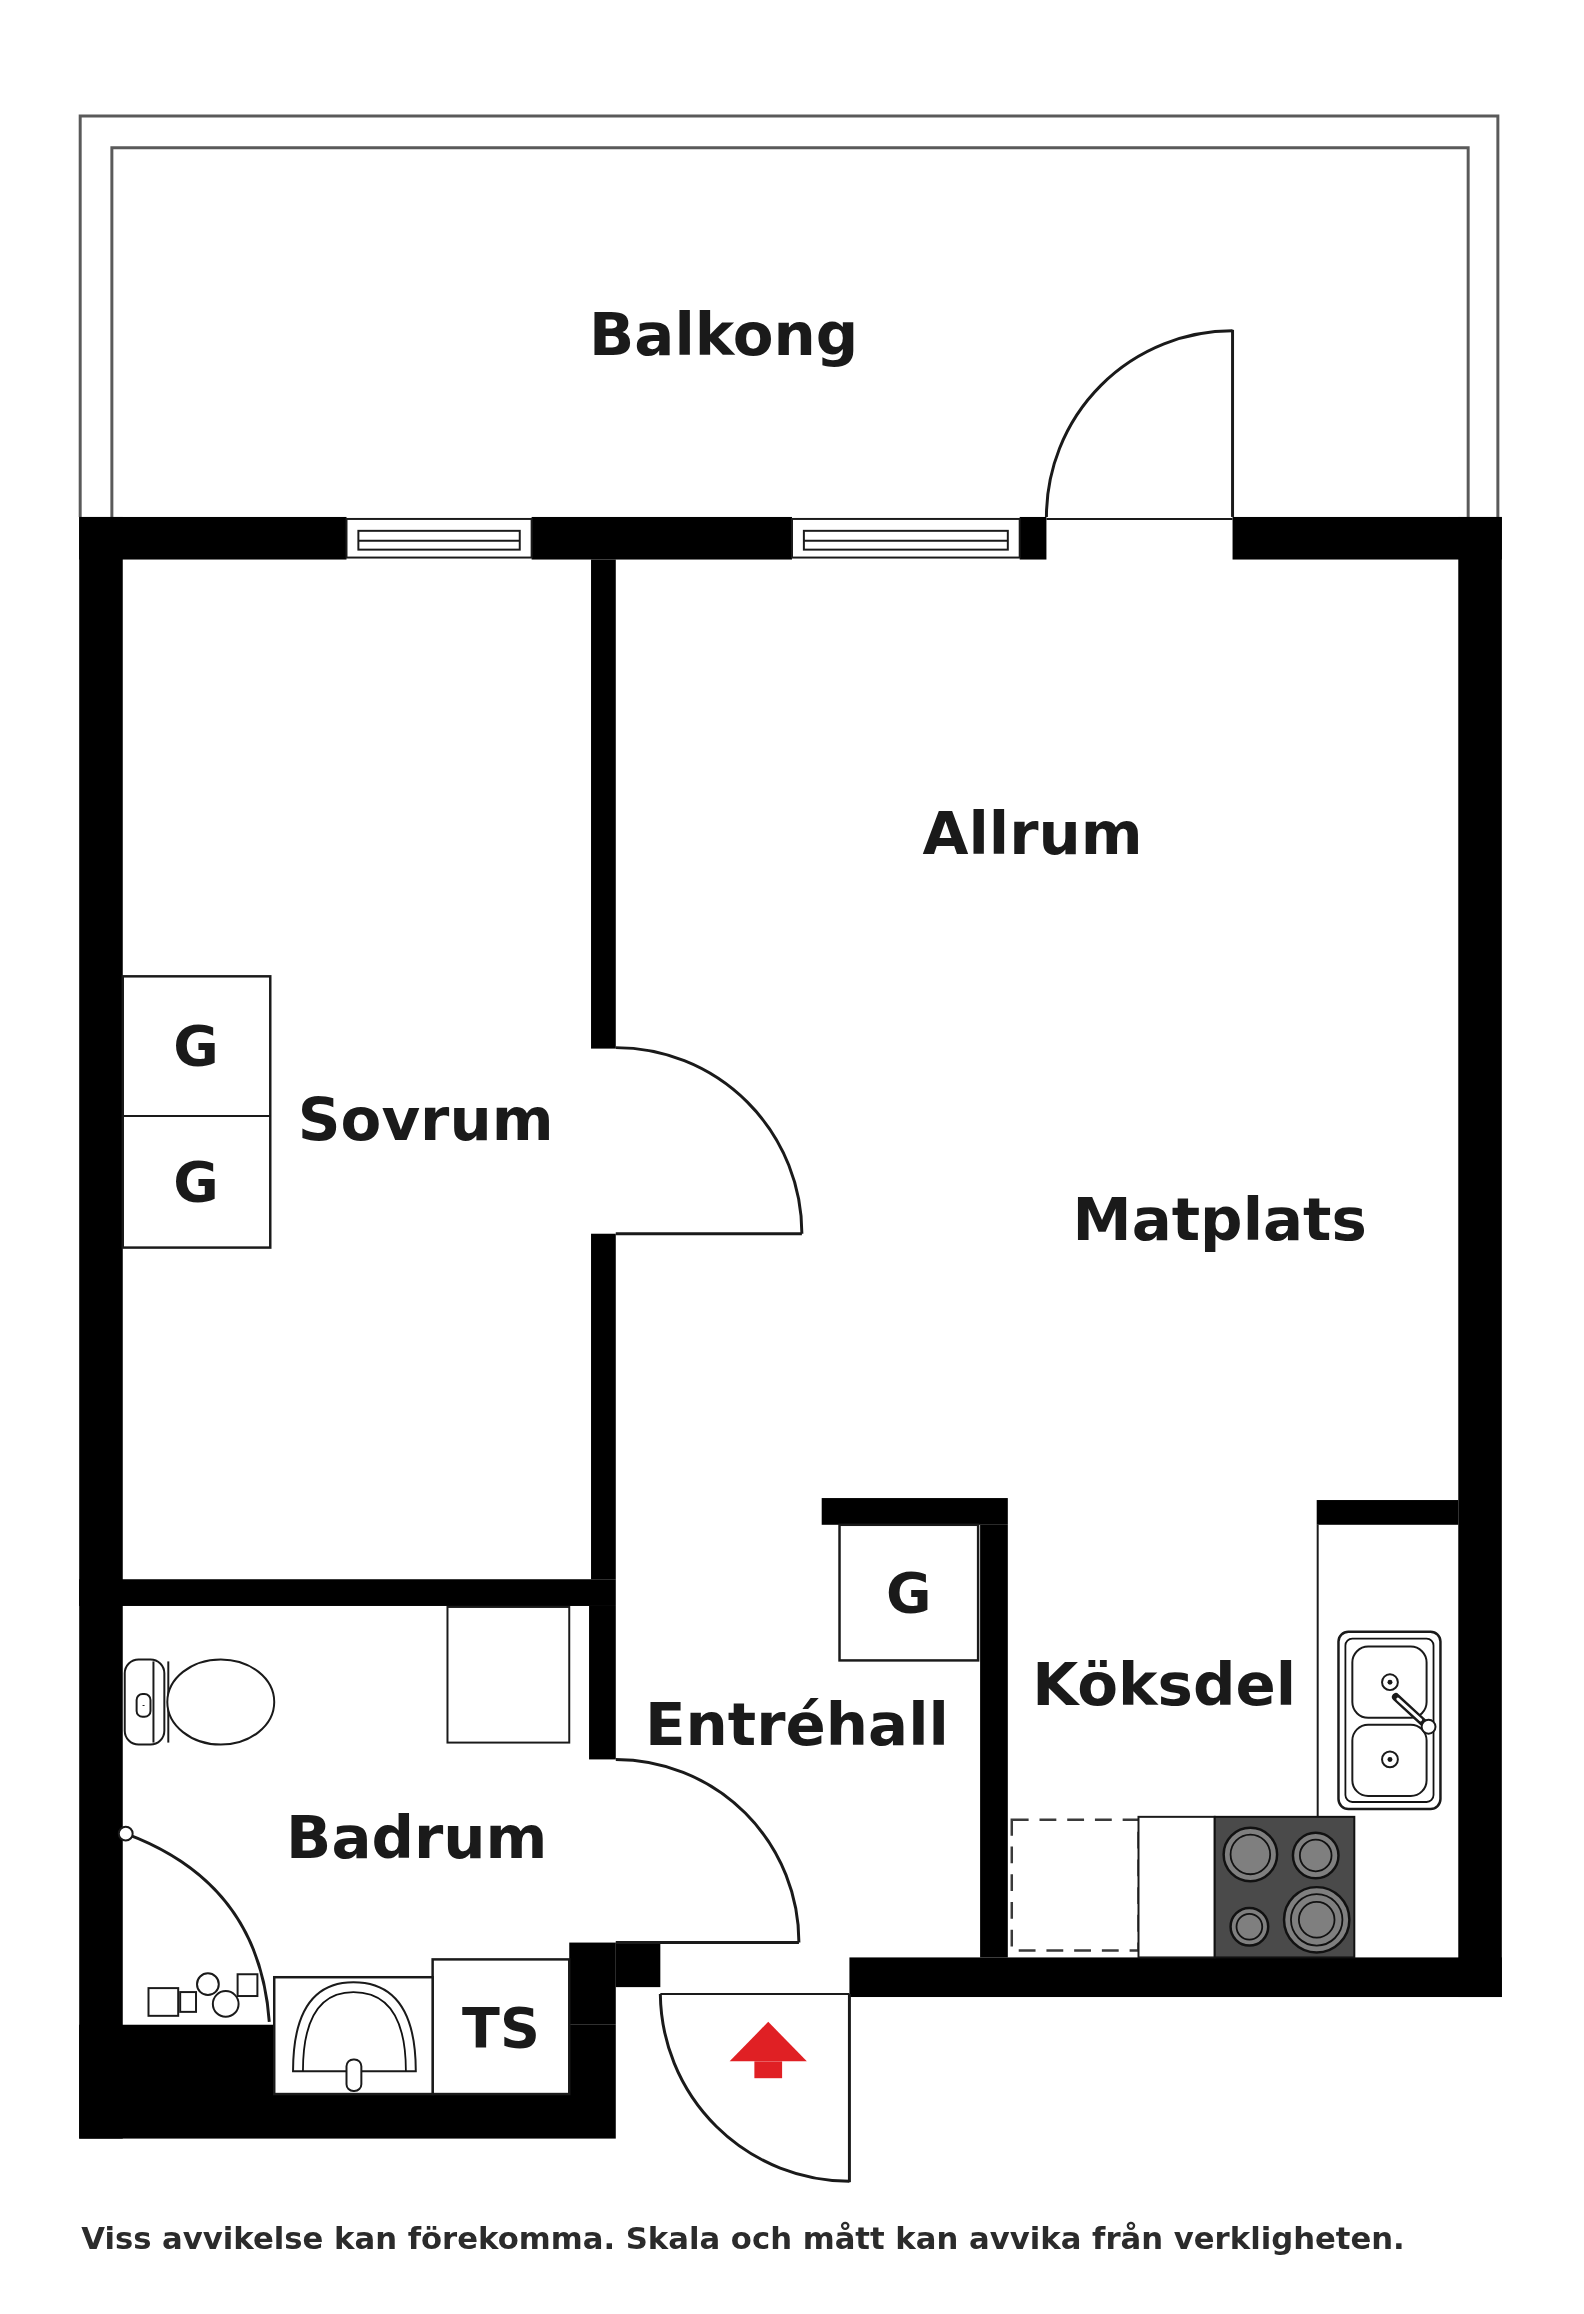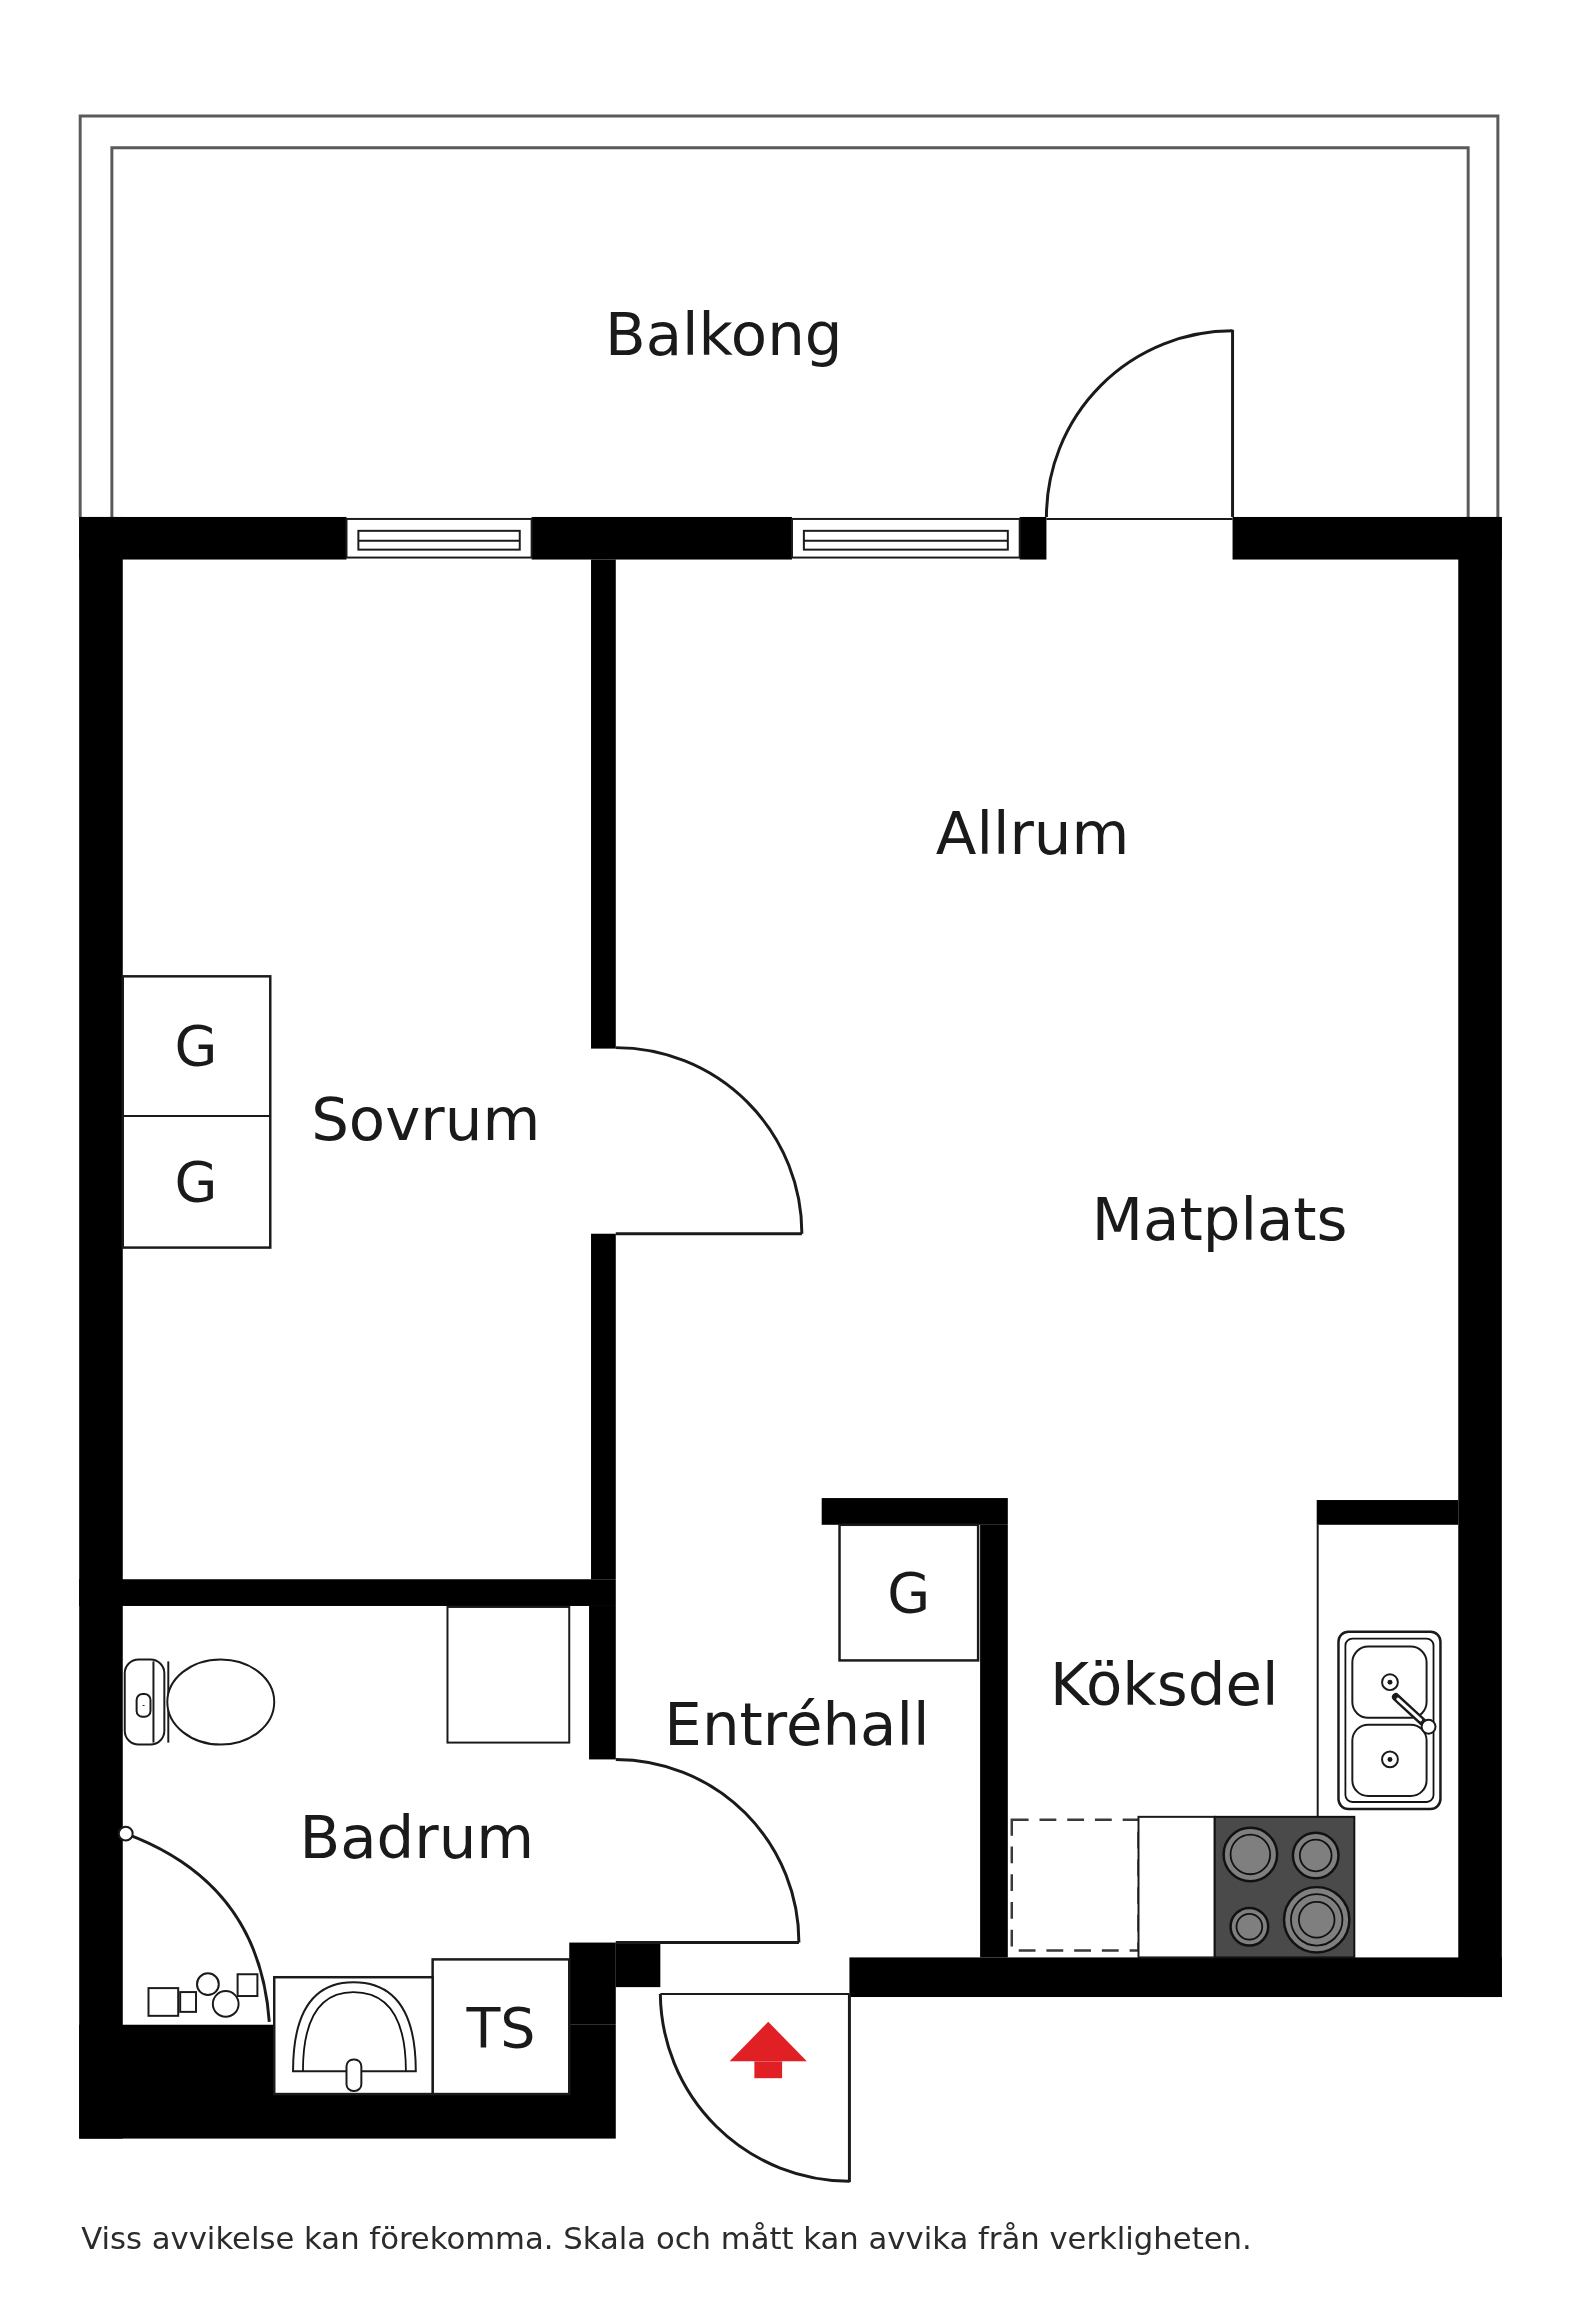--- a/index.html
+++ b/index.html
@@ -1,21 +1,21 @@
 <!DOCTYPE html>
 <html style="--wall: #000000; --line: #1a1a1a; --balcony_line: #5a5a5a; --stove_body: #4a4a4a; --burner: #7f7f7f; --arrow_red: #e02024; --text: #1a1a1a; --disclaimer: #2b2b2b;"><head>
 <meta charset="utf-8">
 <style>
   :root{
     --wall:#000000; --line:#1a1a1a; --balcony_line:#5a5a5a;
     --stove_body:#4a4a4a; --burner:#7f7f7f; --arrow_red:#e02024;
     --text:#1a1a1a; --disclaimer:#2b2b2b;
   }
   html,body{margin:0;padding:0;background:#ffffff;}
-  .page{position:relative;width:1584px;height:2315px;background:#ffffff;overflow:hidden;}
+  .page{position:relative;width:1584px;height:2315px;background:#ffffff;overflow:hidden;font-weight:bold;}
   svg{position:absolute;left:0;top:0;}
   .wall{fill:var(--wall);stroke:none;}
   .thin{stroke:var(--line);stroke-width:2;fill:none;}
   .door{stroke:var(--line);stroke-width:3;fill:none;}
   .fixture{stroke:var(--line);stroke-width:2.5;fill:#ffffff;}
   .fixture-thin{stroke:var(--line);stroke-width:2;fill:#ffffff;}
   .balcony{stroke:var(--balcony_line);stroke-width:3;fill:none;}
   .win{fill:#ffffff;stroke:var(--line);stroke-width:2;}
   .room-label{font-family:"DejaVu Sans","Liberation Sans",sans-serif;font-size:60px;fill:var(--text);text-anchor:middle;}
   .small-label{font-family:"DejaVu Sans","Liberation Sans",sans-serif;font-size:56px;fill:var(--text);text-anchor:middle;}

